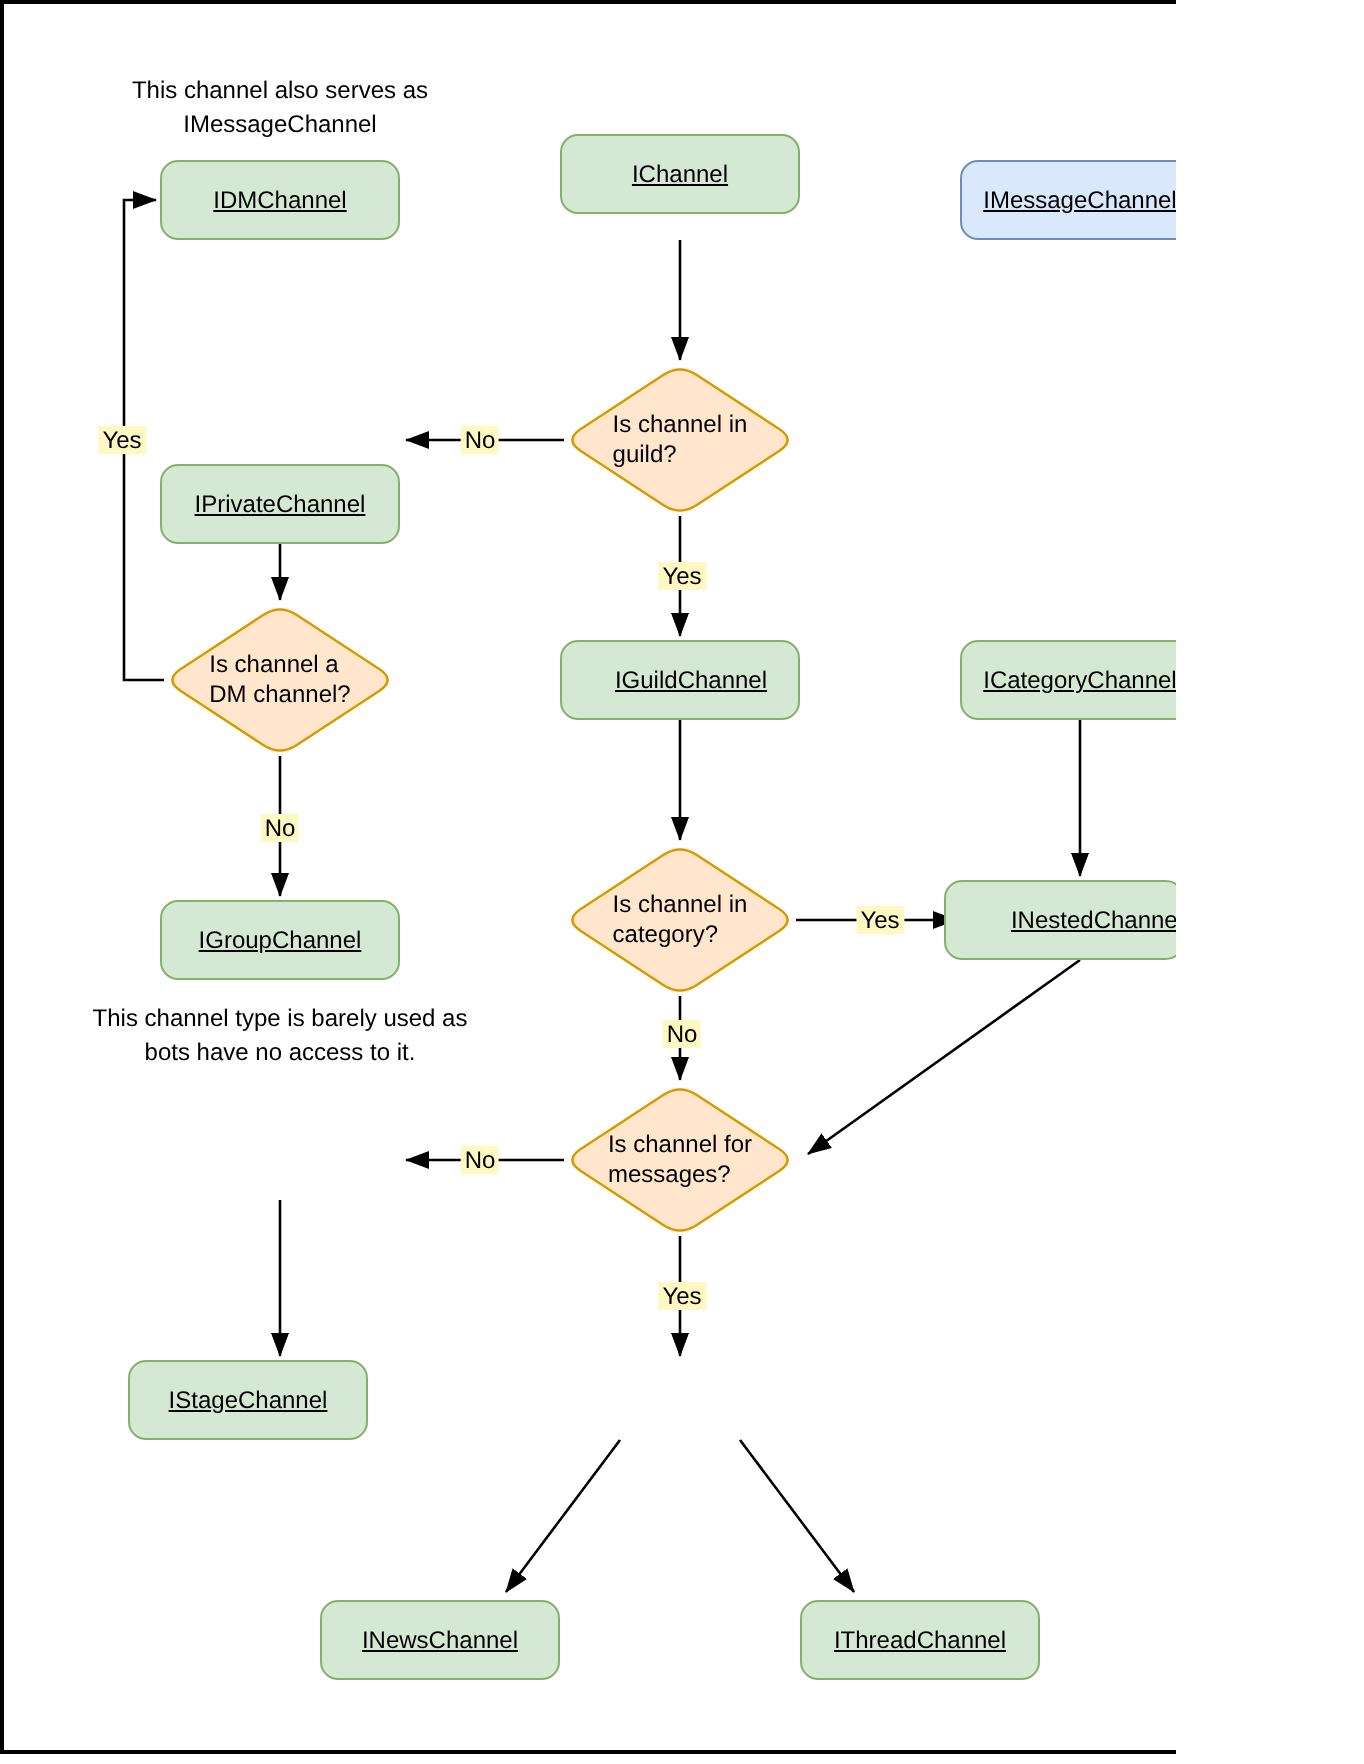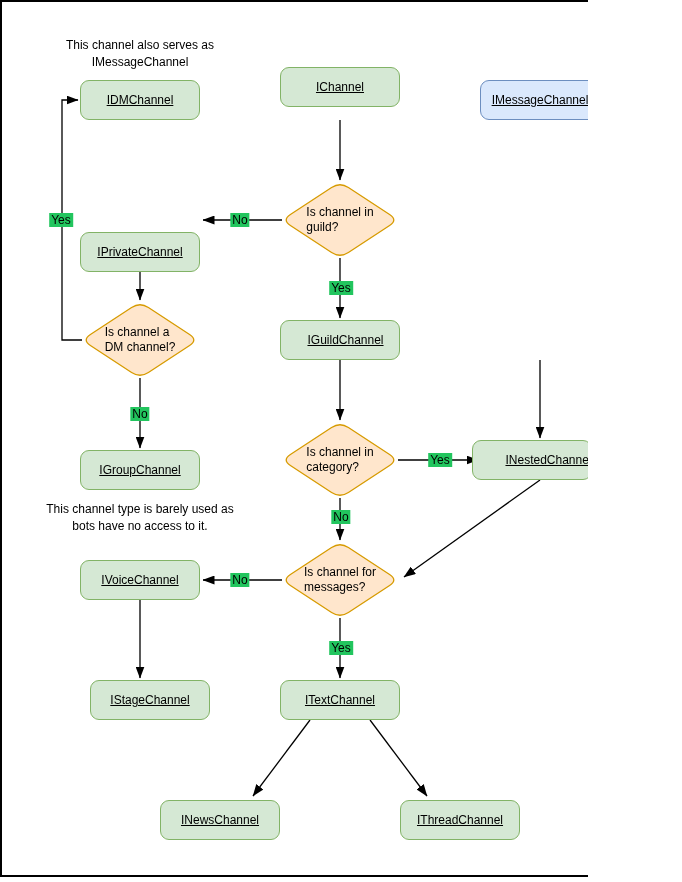--- a/index.html
+++ b/index.html
@@ -54,21 +54,21 @@
     display: flex;
     align-items: center;
     justify-content: center;
     font-size: 12px;
     line-height: 15px;
     white-space: pre-line;
   }
   .elabel {
     position: absolute;
     transform: translate(-50%, -50%);
-    background: #22c55e;
+    background: #fef9c3;
     padding: 0 2px;
     font-size: 12px;
     line-height: 14px;
   }
   .annotation {
     position: absolute;
     transform: translateX(-50%);
     text-align: center;
     white-space: pre-line;
     font-size: 12px;
@@ -113,25 +113,24 @@
   <div class="annotation" style="left:140px; top:37px; width:220px;">This channel also serves as
 IMessageChannel</div>
   <div class="annotation" style="left:140px; top:501px; width:240px;">This channel type is barely used as
 bots have no access to it.</div>
 
   <div class="node" style="left:80px; top:80px;">IDMChannel</div>
   <div class="node" style="left:280px; top:67px;">IChannel</div>
   <div class="node blue" style="left:480px; top:80px;">IMessageChannel</div>
   <div class="node" style="left:80px; top:200px;margin-top:32px;">IPrivateChannel</div>
   <div class="node" style="left:280px; top:320px;padding-left:11px;">IGuildChannel</div>
+  <div class="node" style="left:480px; top:320px;">ICategoryChannel</div>
   <div class="node" style="left:80px; top:450px;">IGroupChannel</div>
   <div class="node" style="left:472px; top:440px;padding-left:33px;">INestedChannel</div>
-  <div class="node" style="left:80px; top:560px;">IVoiceChannel</div>
-  <div class="node" style="left:90px; top:680px;">IStageChannel</div>
-  <div class="node" style="left:280px; top:680px;">ITextChannel</div>
+  <div class="node" style="left:64px; top:680px;">IStageChannel</div>
   <div class="node" style="left:160px; top:800px;">INewsChannel</div>
   <div class="node" style="left:400px; top:800px;">IThreadChannel</div>
 
   <div class="dtext" style="left:282px; top:182px;">Is channel in
 guild?</div>
   <div class="dtext" style="left:82px; top:302px;">Is channel a
 DM channel?</div>
   <div class="dtext" style="left:282px; top:422px;">Is channel in
 category?</div>
   <div class="dtext" style="left:282px; top:542px;">Is channel for

